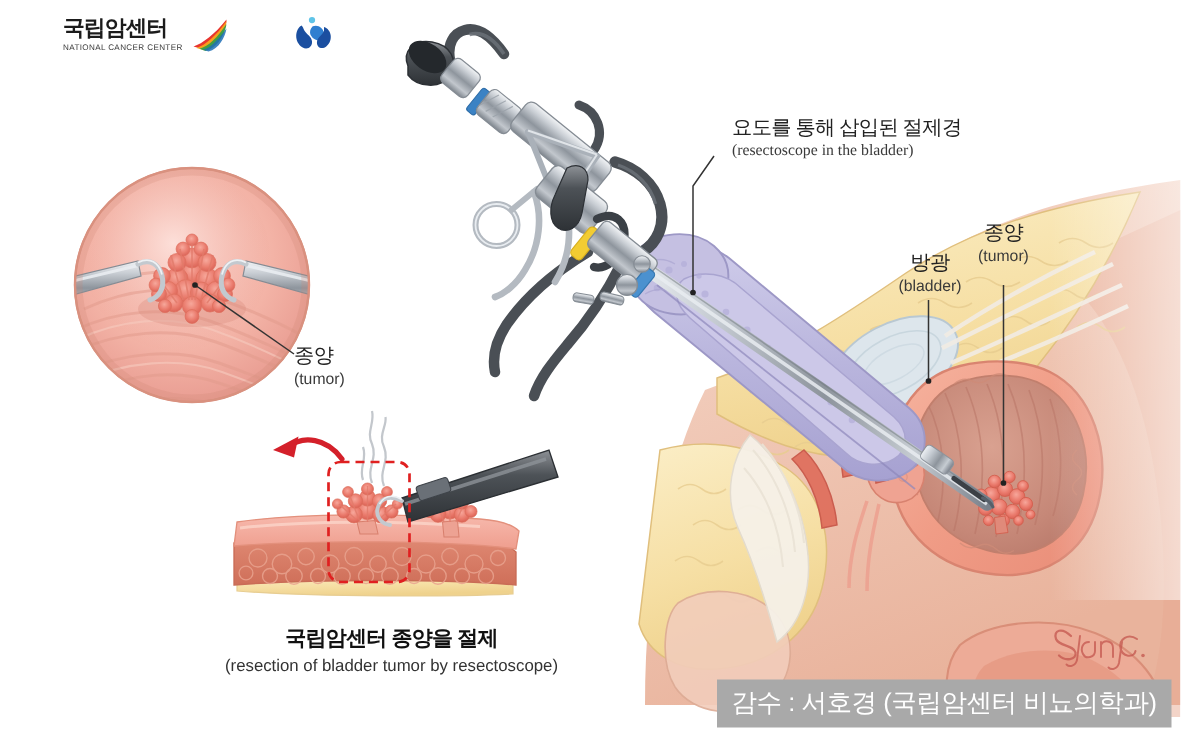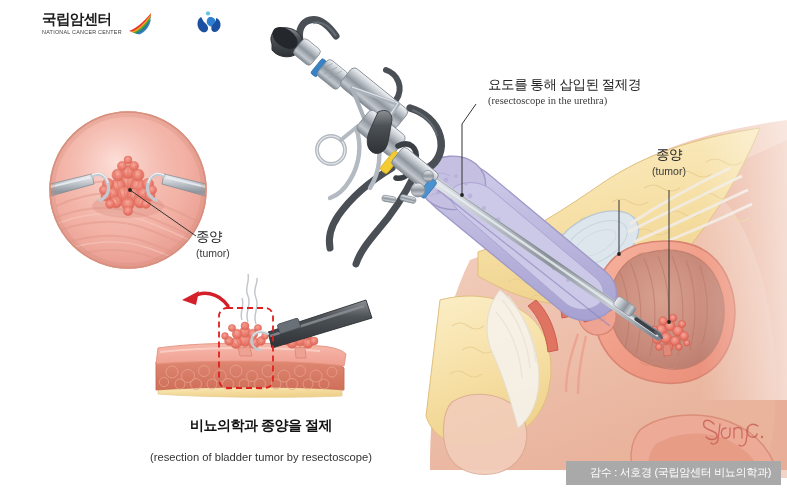--- a/index.html
+++ b/index.html
@@ -24,27 +24,27 @@
 
   
   .lbl{position:absolute;color:#222;}
   .lbl .ko{font-size:13.5px;letter-spacing:-0.4px;white-space:nowrap;display:block;}
   .lbl .en{font-size:10.5px;color:#3a3a3a;white-space:nowrap;display:block;margin-top:1px;}
   .lbl.ctr{text-align:center;}
 
   
   .caption{position:absolute;left:130px;top:417px;width:262px;text-align:center;}
   .caption .ko{font-size:14px;font-weight:bold;color:#111;letter-spacing:-0.5px;display:block;}
-  .caption .en{font-size:11.2px;color:#333;display:block;margin-top:16px;}
+  .caption .en{font-size:11.2px;color:#333;display:block;margin-top:3px;}
 
   
   .credit{
     position:absolute;right:6px;bottom:8px;
-    background:#a9a9a9;color:#fff;font-size:11px;
-    padding:4px 10px 5px 24px;letter-spacing:-0.3px;white-space:nowrap;
+    background:#a9a9a9;color:#fff;font-size:17px;
+    padding:4px 10px 5px 10px;letter-spacing:-0.3px;white-space:nowrap;
   }
   svg{display:block;}
   .artsvg{position:absolute;left:0;top:0;pointer-events:none;}
 </style>
 </head>
 <body>
 
 <div id="stage">
 
   <div class="logo-bar">
@@ -634,34 +634,38 @@
       <path d="M726 428 C722 428 720 432 722 436 C724 440 730 438 730 434 L730 428" stroke="#c4564e" stroke-width="1.3" fill="none" stroke-linecap="round"></path>
       <path d="M734 428 L734 438 M734 430 C736 426 742 427 742 432 L742 438" stroke="#c4564e" stroke-width="1.3" fill="none" stroke-linecap="round"></path>
       <path d="M748 428 L746 442 C745 446 741 447 739 445" stroke="#c4564e" stroke-width="1.3" fill="none" stroke-linecap="round"></path>
       <path d="M758 426 C752 422 746 426 747 432 C748 438 756 439 757 434" stroke="#c4564e" stroke-width="1.4" fill="none" stroke-linecap="round"></path>
       <circle cx="762" cy="437" r="1.2" fill="#c4564e"></circle>
     </g>
   </svg>
 
   <div class="lbl" style="left:488px;top:76px;font-family:Liberation Serif, serif;">
     <span class="ko">요도를 통해 삽입된 절제경</span>
-    <span class="en">(resectoscope in the urethra)</span>
+    <span class="en">(resectoscope in the bladder)</span>
   </div>
 
+  <div class="lbl ctr" style="left:592px;top:166px;width:56px;">
+    <span class="ko">방광</span>
+    <span class="en">(bladder)</span>
+  </div>
 
   <div class="lbl ctr" style="left:641px;top:146px;width:56px;">
     <span class="ko">종양</span>
     <span class="en">(tumor)</span>
   </div>
 
   <div class="lbl" style="left:196px;top:228px;">
     <span class="ko">종양</span>
     <span class="en">(tumor)</span>
   </div>
 
   <div class="caption">
-    <span class="ko">비뇨의학과 종양을 절제</span>
+    <span class="ko">국립암센터 종양을 절제</span>
     <span class="en">(resection of bladder tumor by resectoscope)</span>
   </div>
 
   <div class="credit">감수 : 서호경 (국립암센터 비뇨의학과)</div>
 
 </div>
 
 </body></html>

